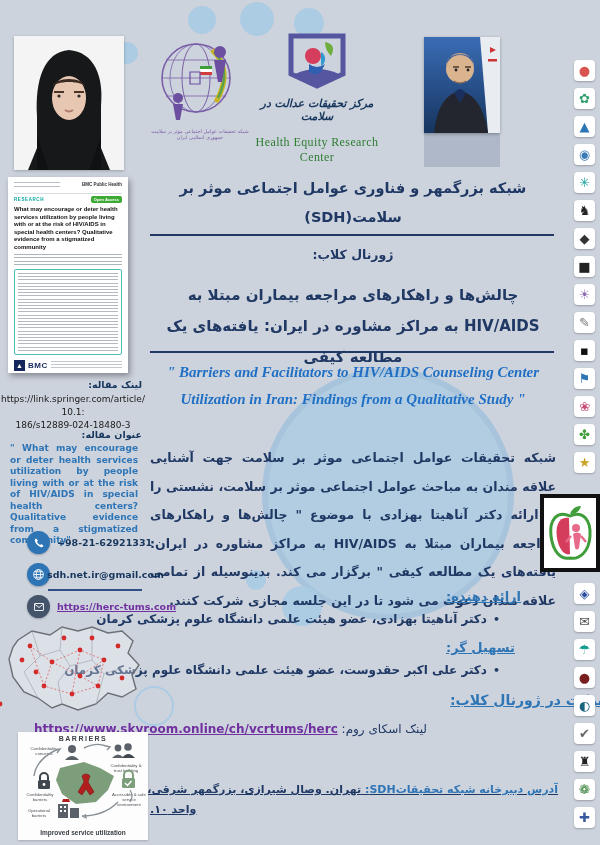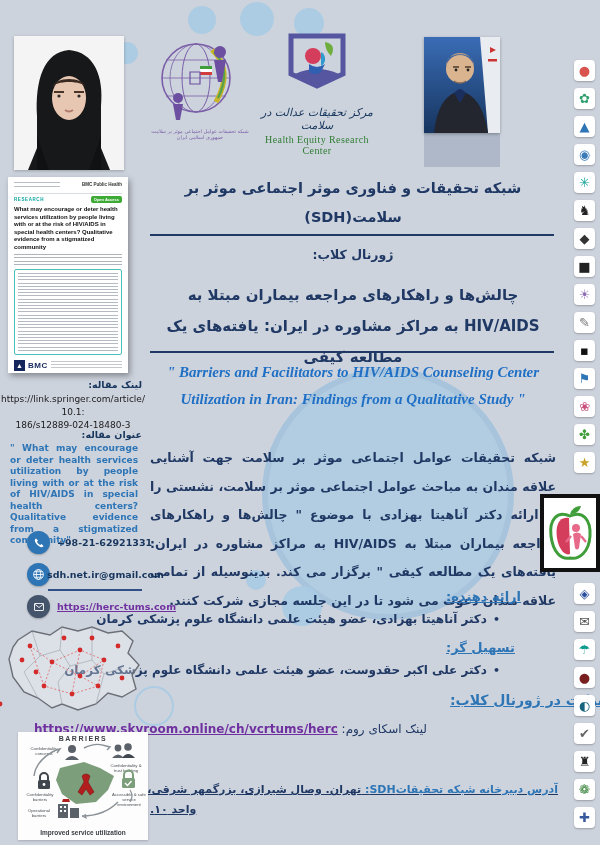--- a/index.html
+++ b/index.html
@@ -11,22 +11,22 @@
   .bubble{position:absolute;border-radius:50%;background:#a9cbe3;opacity:.9;}
   .bubble.outline{background:transparent;border:2px solid #a9cbe3;}
   
   .photo-card{position:absolute;background:#fff;overflow:hidden;}
   .woman{left:14px;top:36px;width:110px;height:134px;box-shadow:0 1px 3px rgba(0,0,0,.25);}
   .man{left:424px;top:37px;width:76px;height:96px;box-shadow:0 1px 3px rgba(0,0,0,.3);}
   .man-reflect{position:absolute;left:424px;top:133px;width:76px;height:34px;overflow:hidden;opacity:.18;transform:scaleY(-1);}
   .sdh-logo{position:absolute;left:148px;top:36px;width:104px;text-align:center;}
   .sdh-caption{font-size:5px;color:#7a5fa8;line-height:6px;margin-top:2px;}
   .herc-logo{position:absolute;left:252px;top:30px;width:130px;text-align:center;}
-  .herc-fa{font-size:11px;font-weight:normal;color:#17365d;margin-top:12px;font-style:italic;}
-  .herc-en{font-size:10px;color:#2e7d32;font-family:"Liberation Serif",serif;letter-spacing:.4px;margin-top:2px;}
+  .herc-fa{font-size:11px;font-weight:bold;color:#17365d;margin-top:3px;font-style:italic;}
+  .herc-en{font-size:12px;color:#2e7d32;font-family:"Liberation Serif",serif;letter-spacing:.4px;margin-top:12px;}
   .organizer{position:absolute;left:150px;top:174px;width:406px;text-align:center;
     font-size:14.5px;font-weight:bold;color:#1f3864;line-height:29px;direction:rtl;}
   .rule{position:absolute;left:150px;width:404px;height:2px;background:#1f3864;}
   .jc-label{position:absolute;left:150px;top:247px;width:406px;text-align:center;
     font-size:12.5px;font-weight:bold;color:#1f3864;direction:rtl;}
   .title-fa{position:absolute;left:150px;top:280px;width:406px;text-align:center;
     font-size:15px;font-weight:bold;color:#1f3864;line-height:31px;direction:rtl;}
   .title-en{position:absolute;left:150px;top:359px;width:406px;text-align:center;
     font-family:"Liberation Serif",serif;font-style:italic;font-weight:bold;
     font-size:15px;color:#1f6fc5;line-height:27px;}
@@ -176,21 +176,21 @@
       <path d="M30,56 L36,66 L42,56 Q38,52 36,52 Q34,52 30,56 Z" fill="#1b2f5e"></path>
     </svg>
   </div>
   <div class="man-reflect">
     <svg width="76" height="96" viewBox="0 0 76 96">
         <rect width="76" height="96" fill="#27426e"></rect>
       </svg>
   </div>
 
   <div class="organizer">
-    <div>شبکه تحقیقات و فناوری موثر اجتماعی موثر بر سلامت(SDH)</div>
+    <div>شبکه بزرگمهر و فناوری عوامل اجتماعی موثر بر سلامت(SDH)</div>
   </div>
   <div class="rule" style="top:234px;"></div>
   <div class="jc-label">ژورنال کلاب:</div>
   <div class="title-fa">چالش‌ها و راهکارهای مراجعه بیماران مبتلا به HIV/AIDS به مراکز مشاوره در ایران: یافته‌های یک مطالعه کیفی</div>
   <div class="rule" style="top:351px;"></div>
   <div class="title-en">" Barriers and Facilitators to HIV/AIDS Counseling Center Utilization in Iran: Findings from a Qualitative Study "</div>
   <div class="desc">شبکه تحقیقات عوامل اجتماعی موثر بر سلامت جهت آشنایی علاقه مندان به مباحث عوامل اجتماعی موثر بر سلامت، نشستی را با ارائه دکتر آناهیتا بهزادی با موضوع " چالش‌ها و راهکارهای مراجعه بیماران مبتلا به HIV/AIDS به مراکز مشاوره در ایران: یافته‌های یک مطالعه کیفی " برگزار می کند. بدینوسیله از تمامی علاقه مندان دعوت می شود تا در این جلسه مجازی شرکت کنند.</div>
 
   <div class="sec-h" style="left:446px;top:589px;">ارائه دهنده:</div>
   <div class="bullet-line" style="right:100px;top:612px;">

